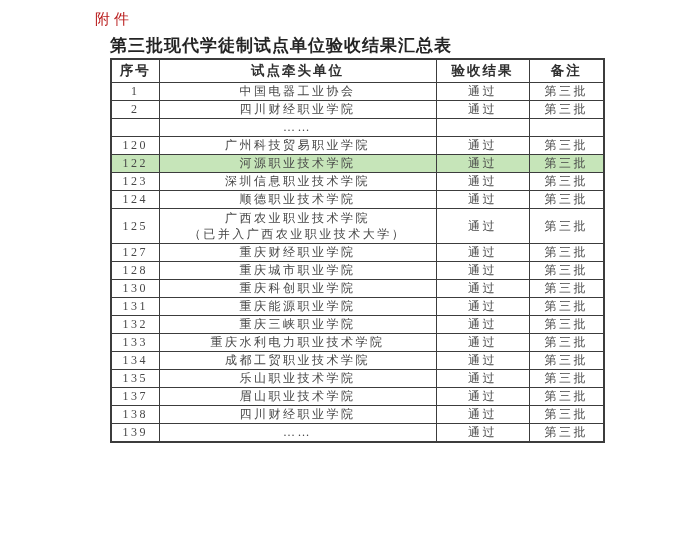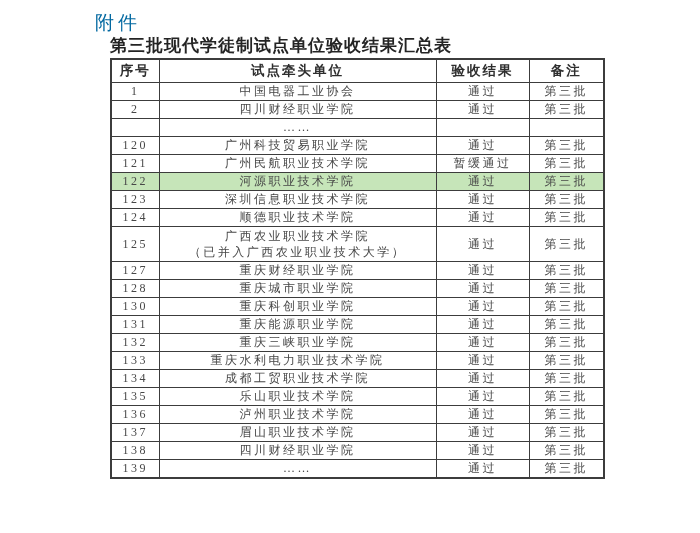--- a/index.html
+++ b/index.html
@@ -12,23 +12,23 @@
     height: 533px;
     position: relative;
     font-family: "Liberation Serif", "DejaVu Serif", serif;
     color: #474747;
     overflow: hidden;
   }
   .attachment {
     position: absolute;
     left: 95px;
     top: 10px;
-    font-size: 19px;
+    font-size: 15px;
     letter-spacing: 4px;
-    color: #0369a1;
+    color: #b91c1c;
   }
   .doc-title {
     position: absolute;
     left: 110px;
     top: 34px;
     width: 493px;
     text-align: left;
     font-size: 17px;
     font-weight: bold;
     letter-spacing: 1px;
@@ -119,26 +119,20 @@
         <td>……</td>
         <td></td>
         <td></td>
       </tr>
       <tr>
         <td>120</td>
         <td>广州科技贸易职业学院</td>
         <td>通过</td>
         <td>第三批</td>
       </tr>
-      <tr>
-        <td>121</td>
-        <td>广州民航职业技术学院</td>
-        <td>暂缓通过</td>
-        <td>第三批</td>
-      </tr>
       <tr class="hl">
         <td>122</td>
         <td>河源职业技术学院</td>
         <td>通过</td>
         <td>第三批</td>
       </tr>
       <tr>
         <td>123</td>
         <td>深圳信息职业技术学院</td>
         <td>通过</td>
@@ -201,26 +195,20 @@
         <td>通过</td>
         <td>第三批</td>
       </tr>
       <tr>
         <td>135</td>
         <td>乐山职业技术学院</td>
         <td>通过</td>
         <td>第三批</td>
       </tr>
       <tr>
-        <td>136</td>
-        <td>泸州职业技术学院</td>
-        <td>通过</td>
-        <td>第三批</td>
-      </tr>
-      <tr>
         <td>137</td>
         <td>眉山职业技术学院</td>
         <td>通过</td>
         <td>第三批</td>
       </tr>
       <tr>
         <td>138</td>
         <td>四川财经职业学院</td>
         <td>通过</td>
         <td>第三批</td>

